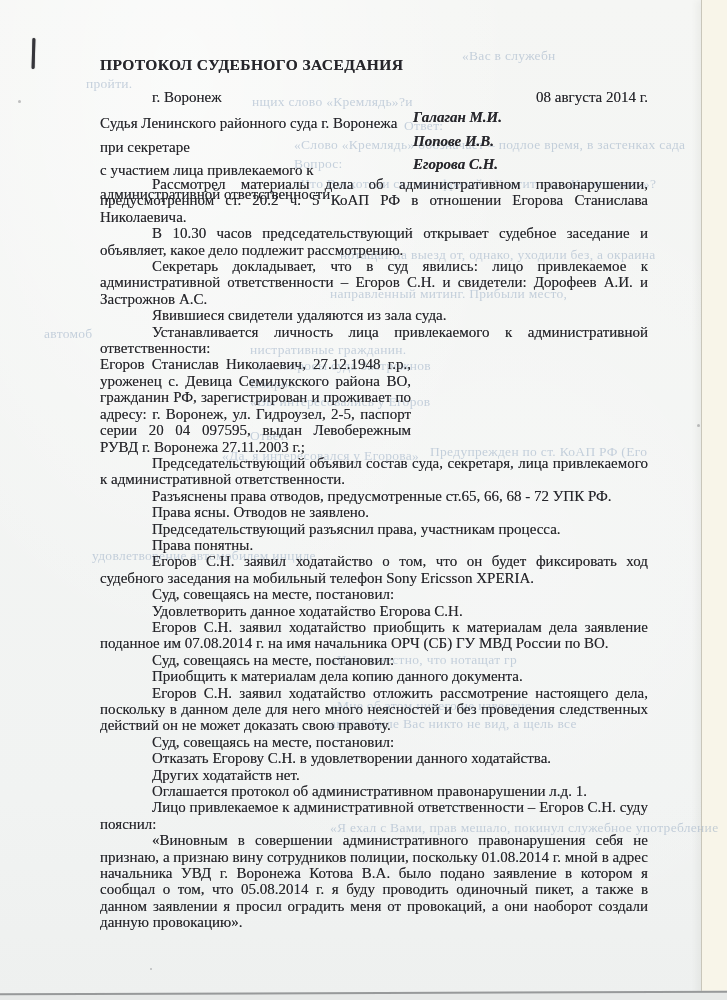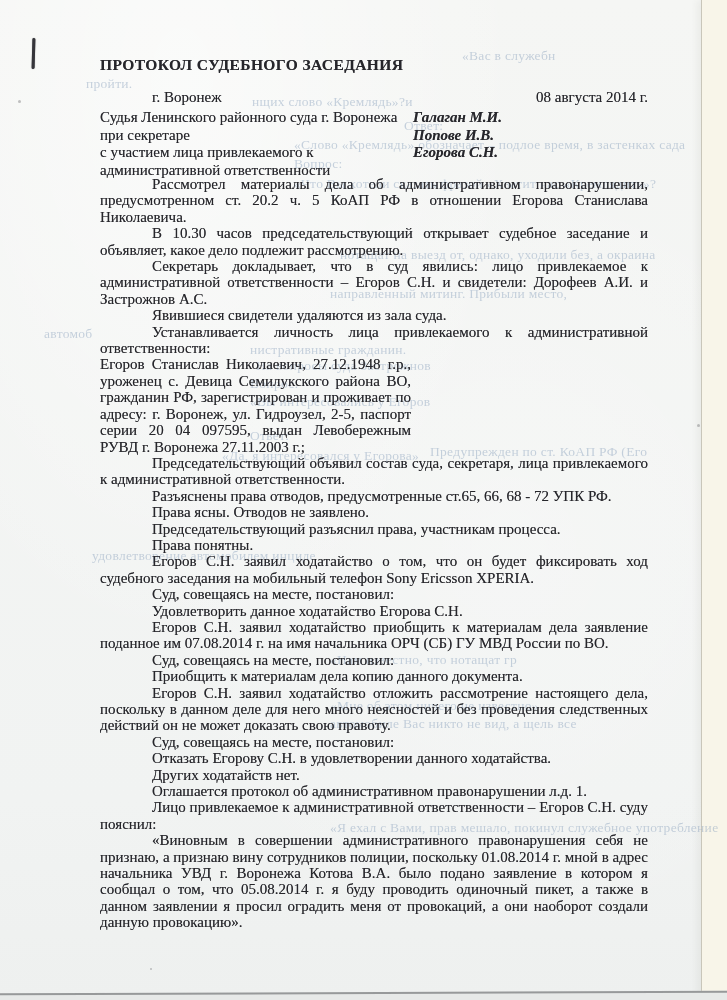--- a/index.html
+++ b/index.html
@@ -60,21 +60,21 @@
     position:absolute;top:89px;left:0;width:100%;
     font-size:15px;
   }
   .city{padding-left:52px;}
   .date{float:right;}
   .header-rows{
     position:absolute;top:109px;left:0;width:100%;
     font-size:15px;line-height:17.6px;
   }
   .header-row{display:flex;}
-  .hlabel{flex:0 0 313px;}
+  .hlabel{flex:0 0 313px;margin-top:6px;}
   .hname{font-weight:bold;font-style:italic;}
   .paragraphs{
     position:absolute;top:176px;left:0;width:548px;
     font-size:15px;line-height:16.4px;text-align:justify;
   }
   .paragraphs p{margin:0;text-indent:52px;}
   .paragraphs p.detail{
     width:311px;text-indent:0;
   }
 </style>

